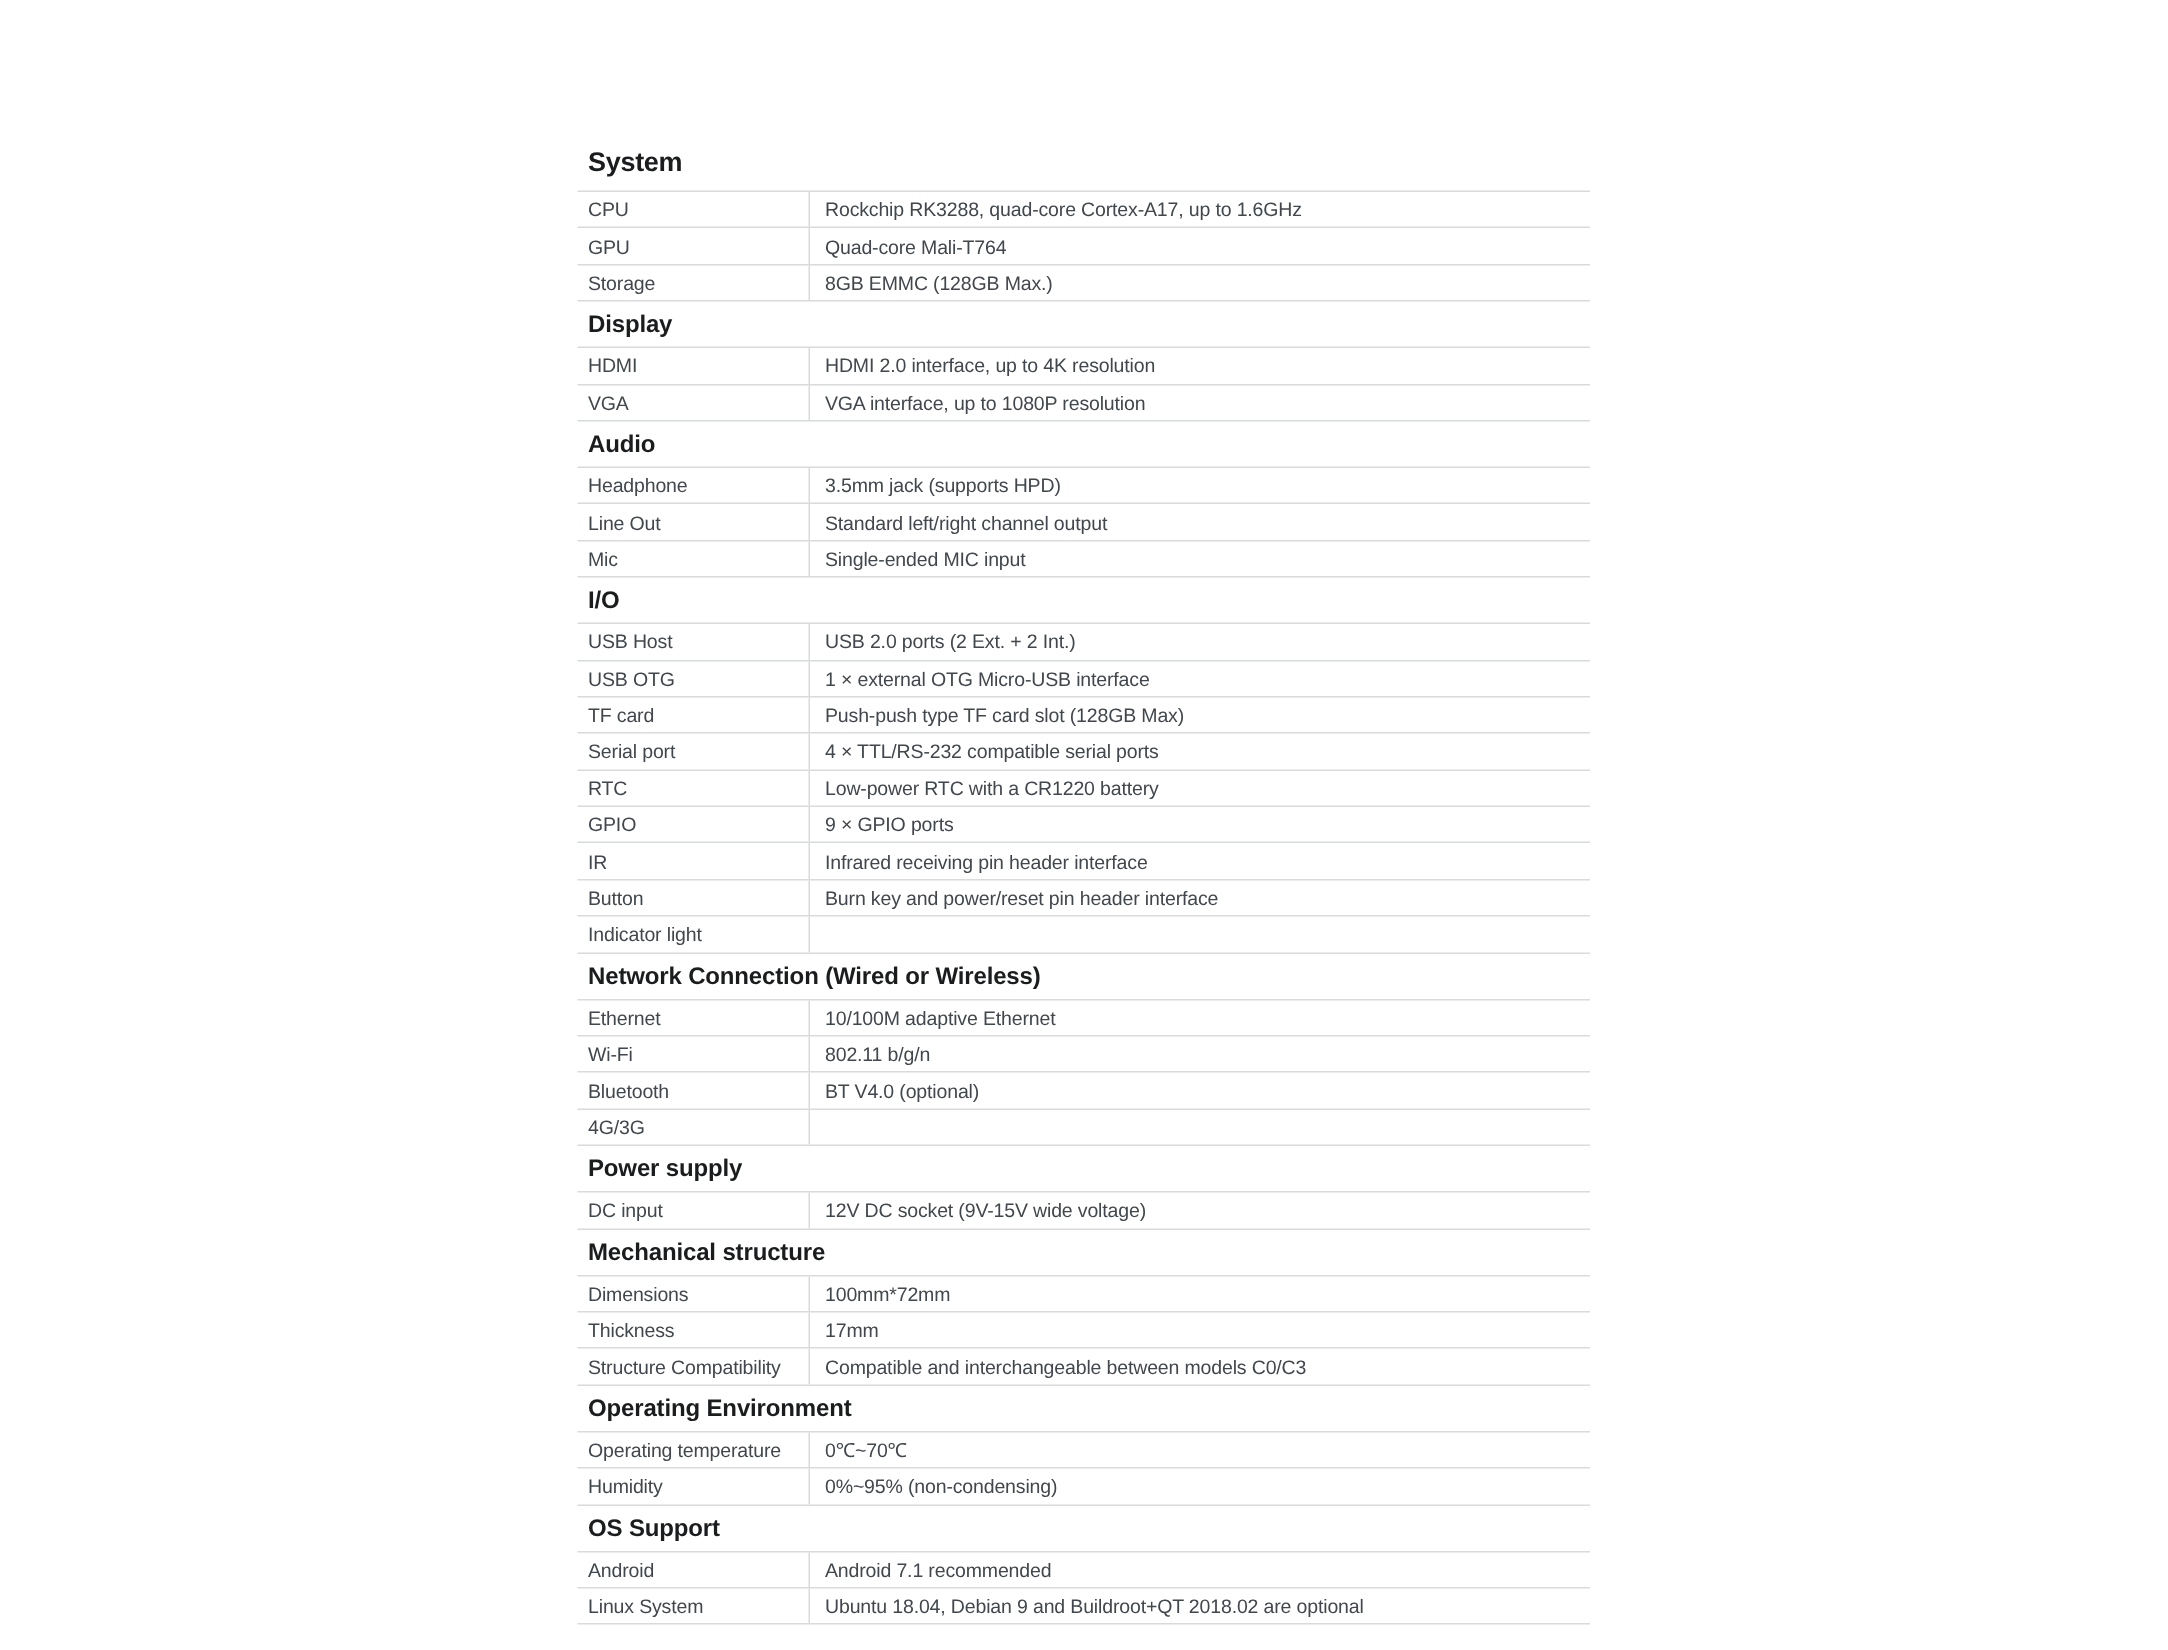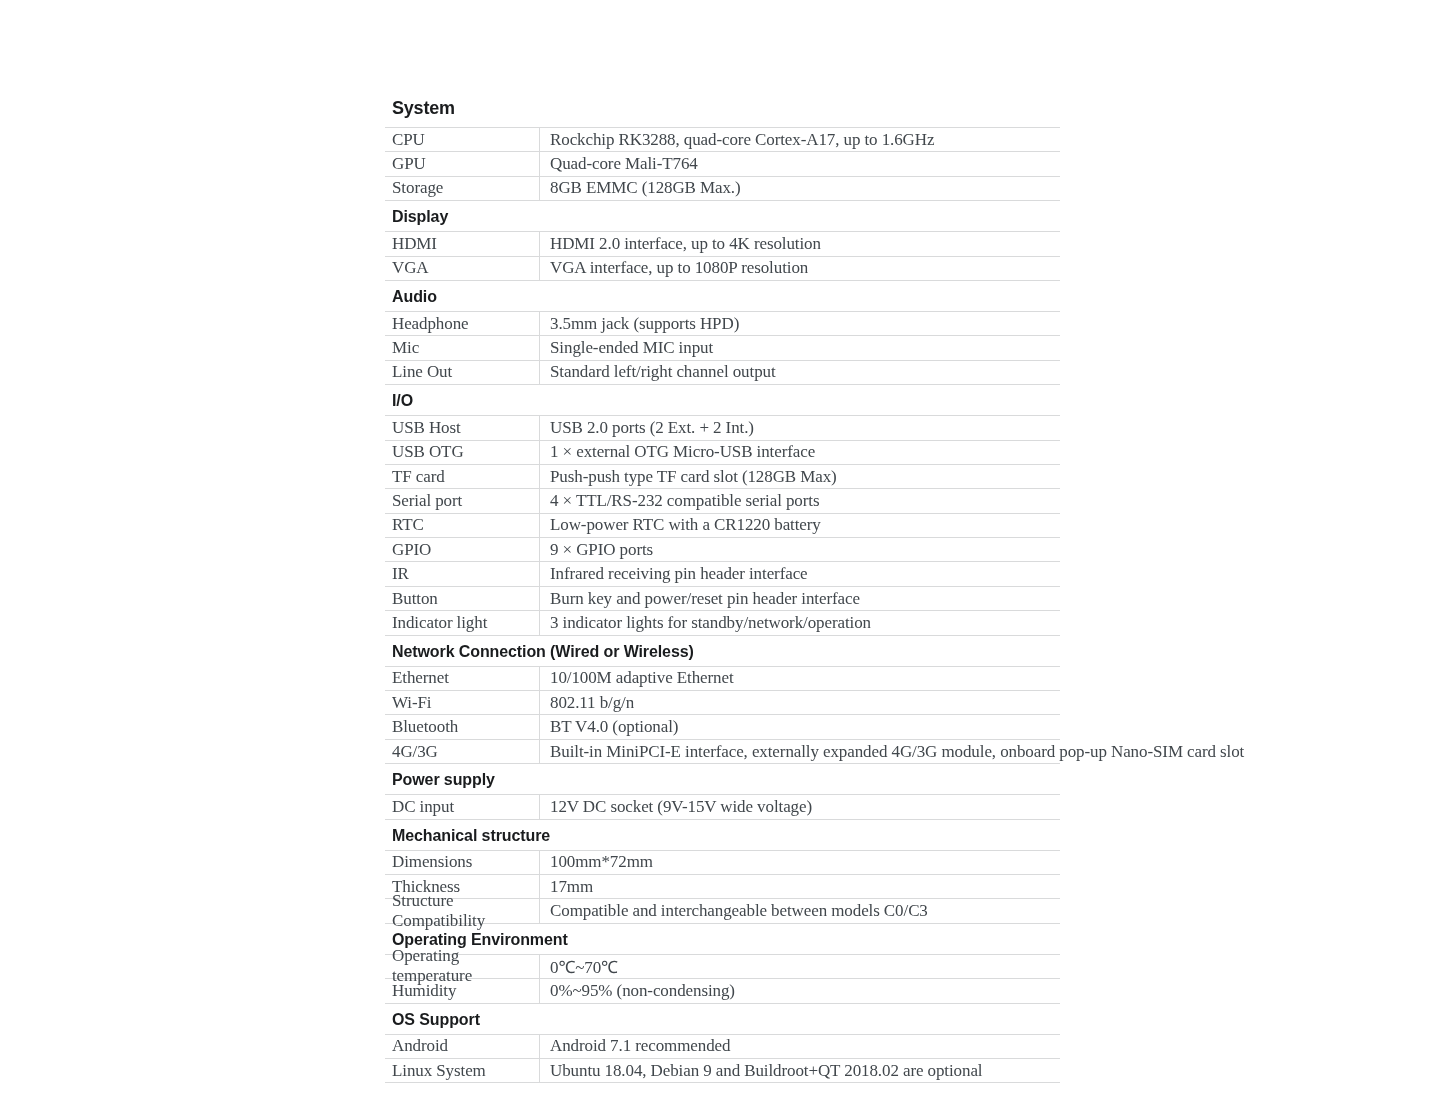--- a/index.html
+++ b/index.html
@@ -46,24 +46,23 @@
     font-weight:bold;
     color:var(--heading);
     letter-spacing:-0.1px;
     border-bottom:1px solid var(--line);
   }
   .spec-row{
     display:flex;
     align-items:stretch;
     height:23.4px;
     border-bottom:1px solid var(--line);
-    font-size:17px;
+    font-size:13px;
     color:var(--text);
     letter-spacing:-0.1px;
-    font-family:Liberation Serif, serif;
   }
   .cell-label{
     box-sizing:border-box;
     flex:0 0 155px;
     width:155px;
     padding-left:7px;
     border-right:1px solid var(--line);
     display:flex;
     align-items:center;
   }
@@ -103,27 +102,27 @@
         <div class="spec-row">
     <div class="cell-label">VGA</div>
     <div class="cell-value">VGA interface, up to 1080P resolution</div>
   </div>
         <div class="section-header">Audio</div>
         <div class="spec-row">
     <div class="cell-label">Headphone</div>
     <div class="cell-value">3.5mm jack (supports HPD)</div>
   </div>
         <div class="spec-row">
+    <div class="cell-label">Line Out</div>
+    <div class="cell-value">Standard left/right channel output</div>
+  </div>
+        <div class="spec-row">
     <div class="cell-label">Mic</div>
     <div class="cell-value">Single-ended MIC input</div>
   </div>
-        <div class="spec-row">
-    <div class="cell-label">Line Out</div>
-    <div class="cell-value">Standard left/right channel output</div>
-  </div>
         <div class="section-header">I/O</div>
         <div class="spec-row">
     <div class="cell-label">USB Host</div>
     <div class="cell-value">USB 2.0 ports (2 Ext. + 2 Int.)</div>
   </div>
         <div class="spec-row">
     <div class="cell-label">USB OTG</div>
     <div class="cell-value">1 × external OTG Micro-USB interface</div>
   </div>
         <div class="spec-row">
@@ -145,38 +144,36 @@
         <div class="spec-row">
     <div class="cell-label">IR</div>
     <div class="cell-value">Infrared receiving pin header interface</div>
   </div>
         <div class="spec-row">
     <div class="cell-label">Button</div>
     <div class="cell-value">Burn key and power/reset pin header interface</div>
   </div>
         <div class="spec-row">
     <div class="cell-label">Indicator light</div>
-    <div class="cell-value">3 indicator lights for standby/network/operation</div>
   </div>
         <div class="section-header">Network Connection (Wired or Wireless)</div>
         <div class="spec-row">
     <div class="cell-label">Ethernet</div>
     <div class="cell-value">10/100M adaptive Ethernet</div>
   </div>
         <div class="spec-row">
     <div class="cell-label">Wi-Fi</div>
     <div class="cell-value">802.11 b/g/n</div>
   </div>
         <div class="spec-row">
     <div class="cell-label">Bluetooth</div>
     <div class="cell-value">BT V4.0 (optional)</div>
   </div>
         <div class="spec-row">
     <div class="cell-label">4G/3G</div>
-    <div class="cell-value">Built-in MiniPCI-E interface, externally expanded 4G/3G module, onboard pop-up Nano-SIM card slot</div>
   </div>
         <div class="section-header">Power supply</div>
         <div class="spec-row">
     <div class="cell-label">DC input</div>
     <div class="cell-value">12V DC socket (9V-15V wide voltage)</div>
   </div>
         <div class="section-header">Mechanical structure</div>
         <div class="spec-row">
     <div class="cell-label">Dimensions</div>
     <div class="cell-value">100mm*72mm</div>

